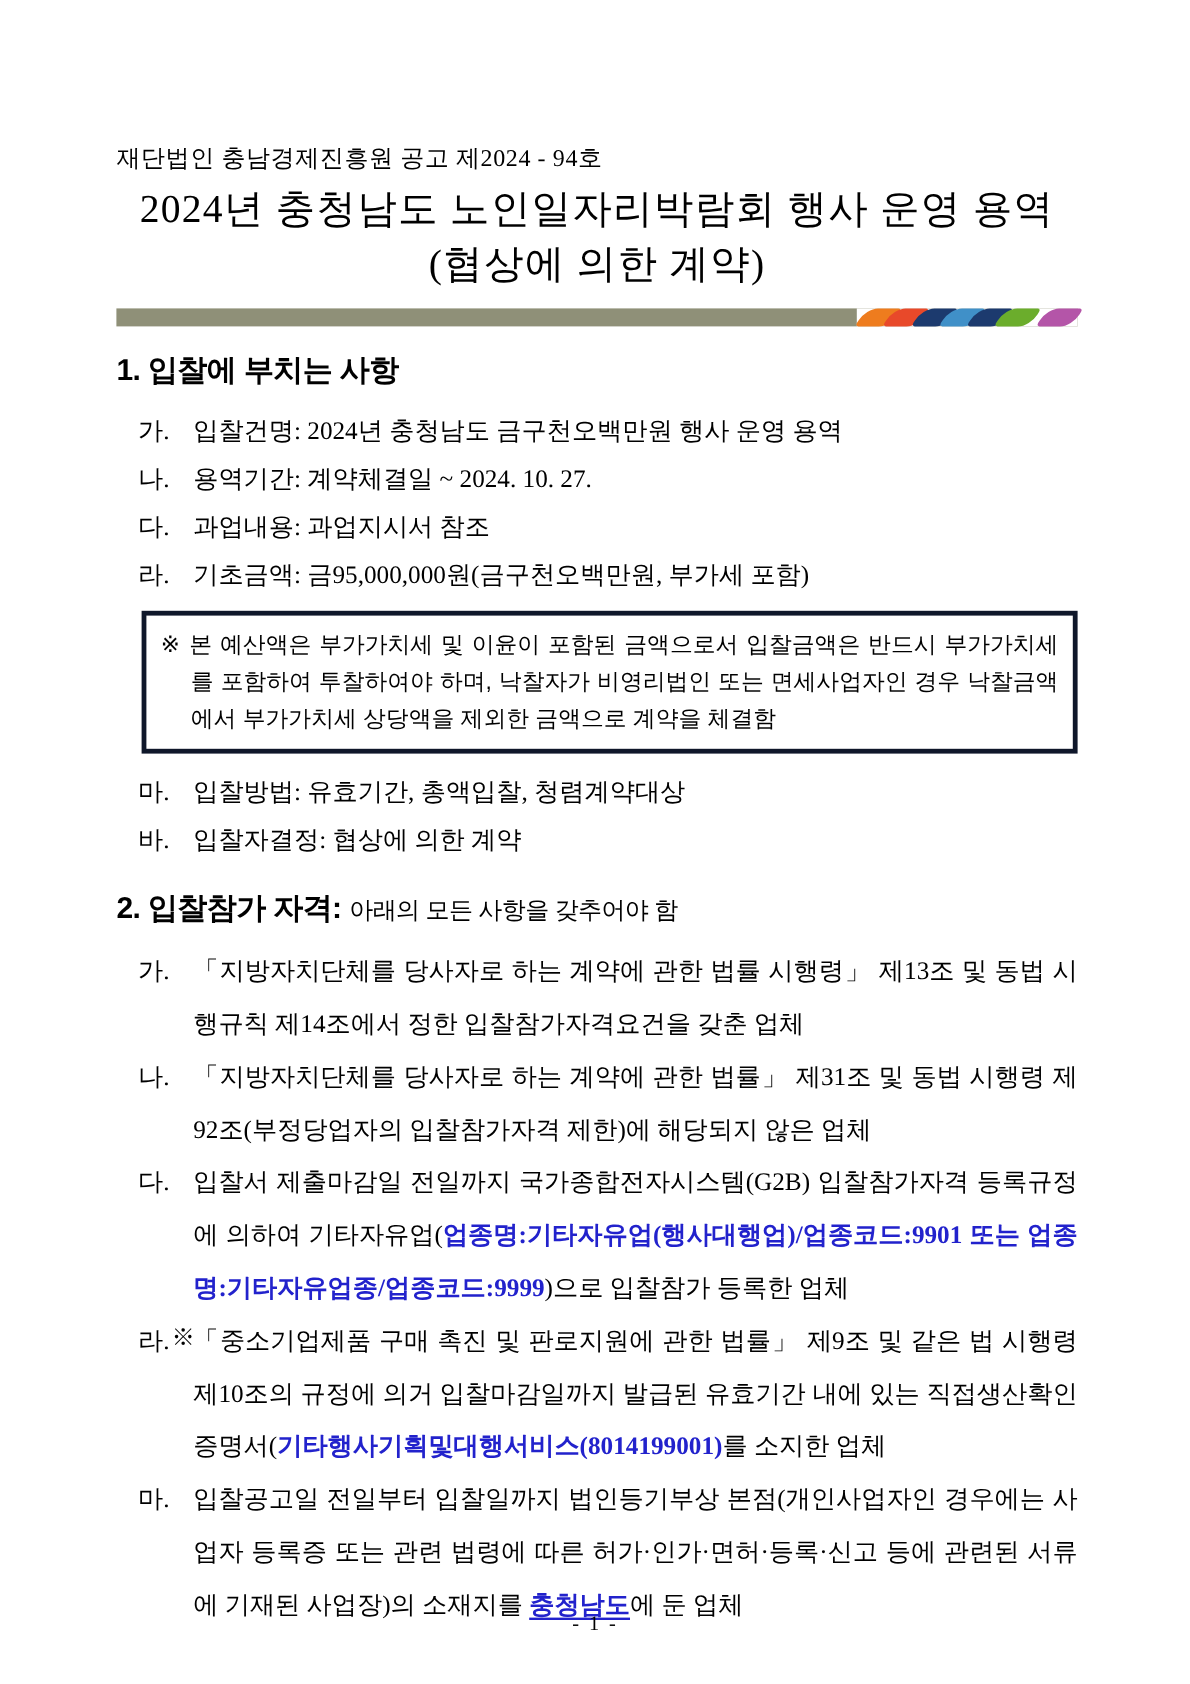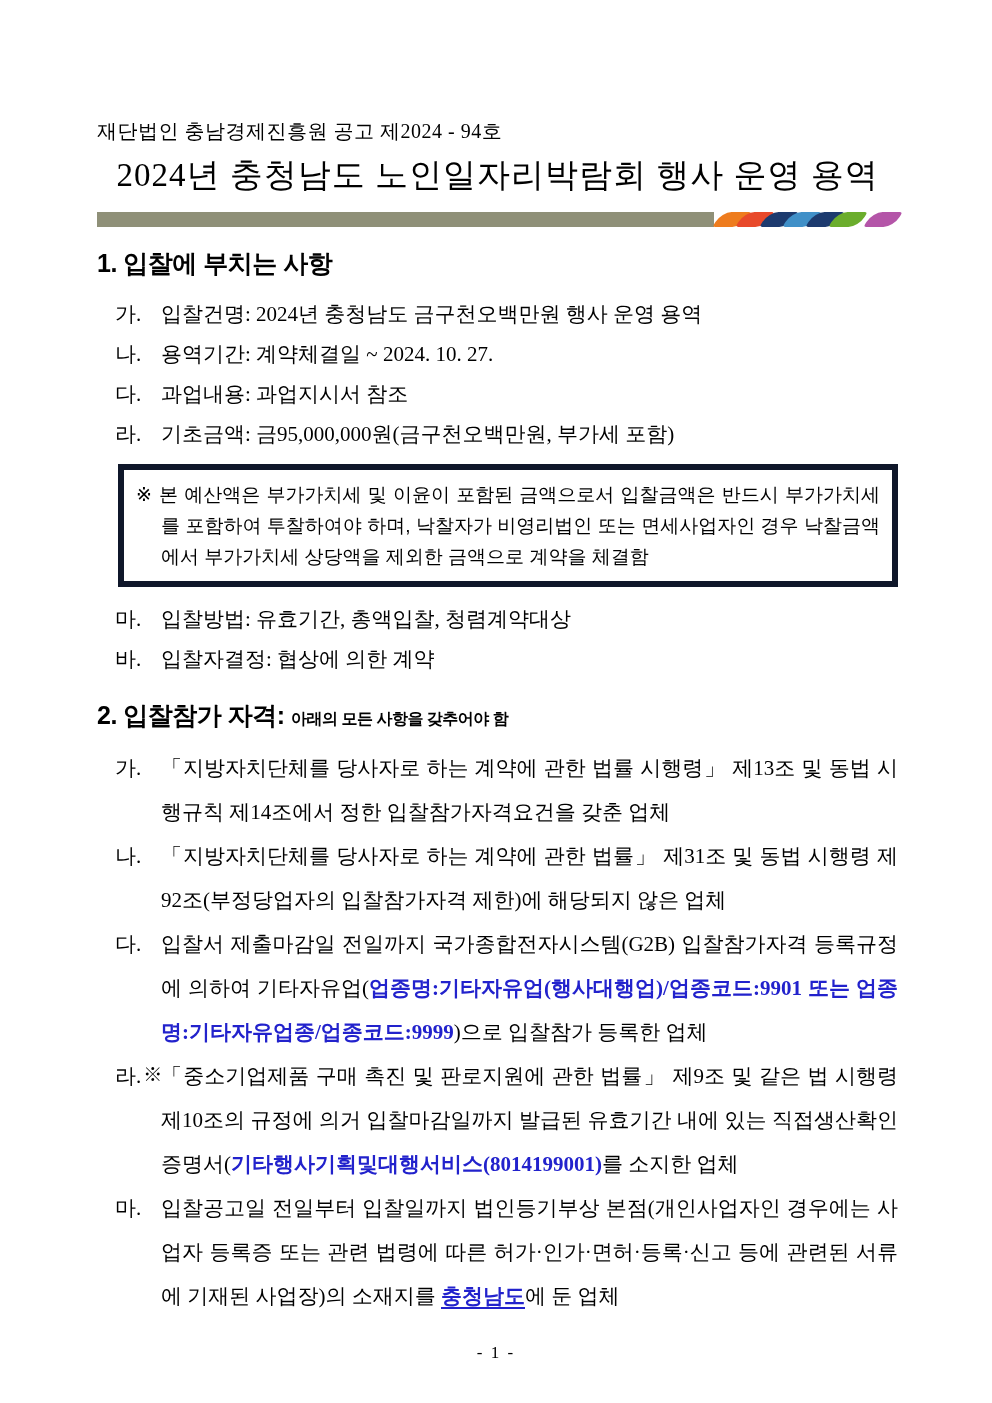--- a/index.html
+++ b/index.html
@@ -23,50 +23,51 @@
   .leaf.l0 { background: #ee7c1e; }
   .leaf.l1 { background: #e8492a; }
   .leaf.l2 { background: #1c3a6e; }
   .leaf.l3 { background: #4090c8; }
   .leaf.l4 { background: #1c3a6e; }
   .leaf.l5 { background: #6bad2c; }
   .leaf.l6 { background: #b455a8; margin-left: 4px; }
 
   
   .sec-h { font-family: "Liberation Sans", "DejaVu Sans", sans-serif; font-weight: 800; font-size: 25px; letter-spacing: -0.5px; margin-top: 20px; margin-bottom: 14px; }
-  .sec-h .sub { font-size: 16px; font-weight: 700; letter-spacing: -0.5px; }
+  .sec-h .sub { font-size: 20px; font-weight: 400; letter-spacing: -0.5px; }
 
   
   .li { position: relative; padding-left: 46px; font-size: 21px; }
   .li > .lbl { position: absolute; left: 0; top: 0; }
   .s1 .li { margin-left: 18px; line-height: 40px; }
   .s2 .li { margin-left: 18px; line-height: 44px; text-align: justify; }
 
   
-  .notebox { margin: 10px 0 12px 21px; width: 780px; border: 6px solid #0f172a; padding: 9px 12px 9px 12px;
+  .notebox { margin: 10px 0 12px 21px; width: 780px; border: 4px solid #0f172a; padding: 9px 12px 9px 12px;
     font-family: "Liberation Sans", "DejaVu Sans", sans-serif; font-size: 19px; line-height: 31px; }
   .notebox p { padding-left: 25px; text-indent: -25px; text-align: justify; }
 
   
   .subnote { position: relative; margin-left: 46px; padding-left: 32px; font-size: 19.5px; line-height: 42px; text-align: justify; }
   .subnote > .lbl { position: absolute; left: 0; top: 0; }
 
   .blue { color: #2222cc; font-weight: bold; }
   .blue-u { color: #2222cc; font-weight: bold; text-decoration: underline; text-underline-offset: 4px; }
   .page-num { position: absolute; left: 0; width: 100%; bottom: 52px; text-align: center; font-size: 17px; letter-spacing: 2px; }
 </style>
 </head>
 <body>
 
 <div class="page">
 
   <div class="notice-no">재단법인 충남경제진흥원 공고 제2024 - 94호</div>
 
   <div class="doc-title">
     <div>2024년 충청남도 노인일자리박람회 행사 운영 용역</div>
+    <div>(협상에 의한 계약)</div>
   </div>
 
   <div class="divider">
     <div class="bar"></div>
     <div class="deco">
       <span class="leaf l0"></span>
       <span class="leaf l1"></span>
       <span class="leaf l2"></span>
       <span class="leaf l3"></span>
       <span class="leaf l4"></span>

